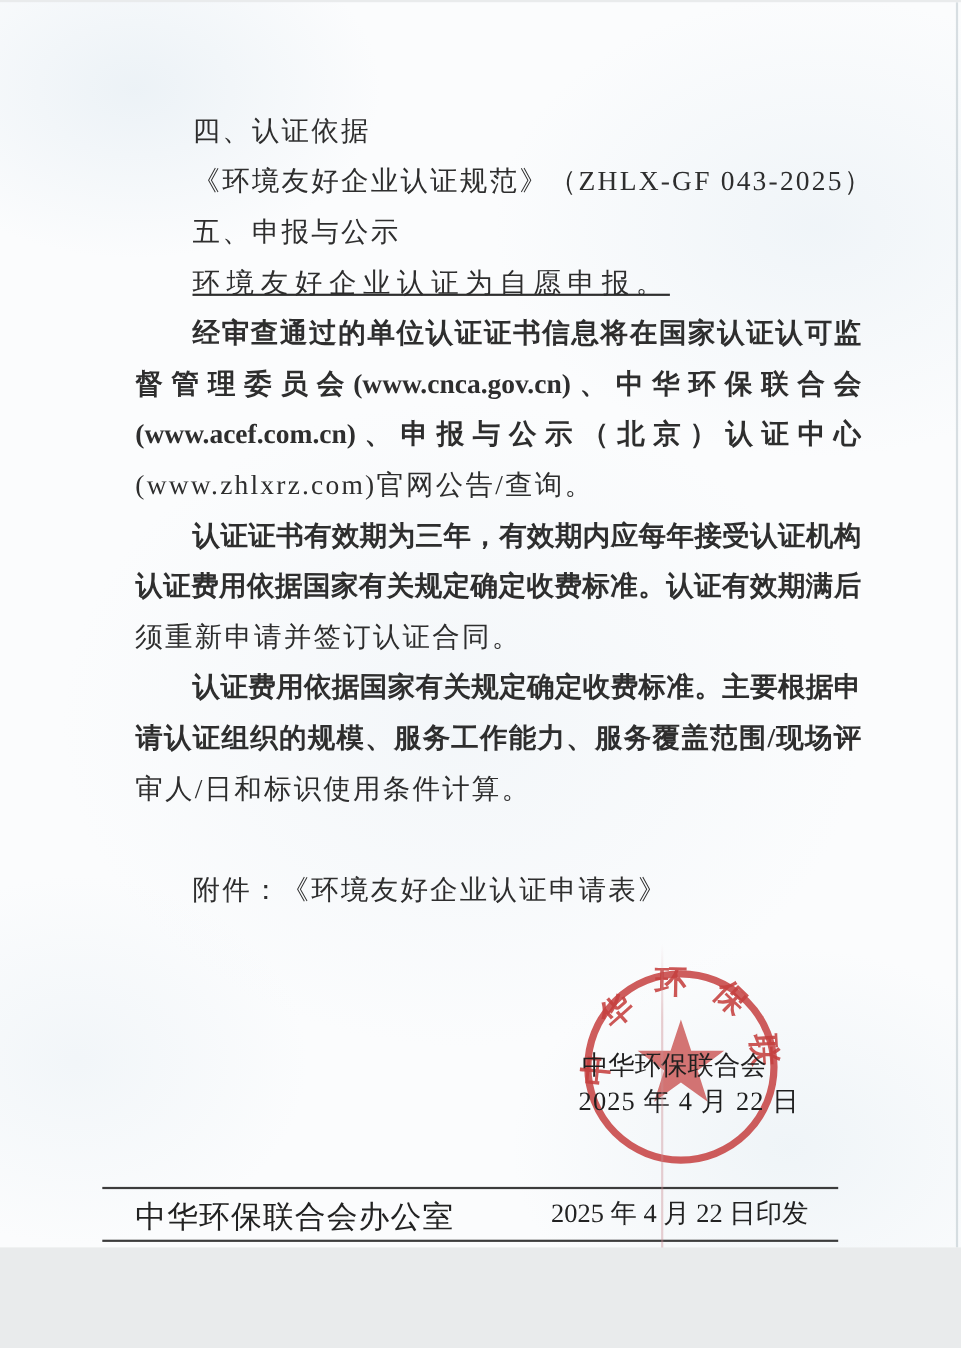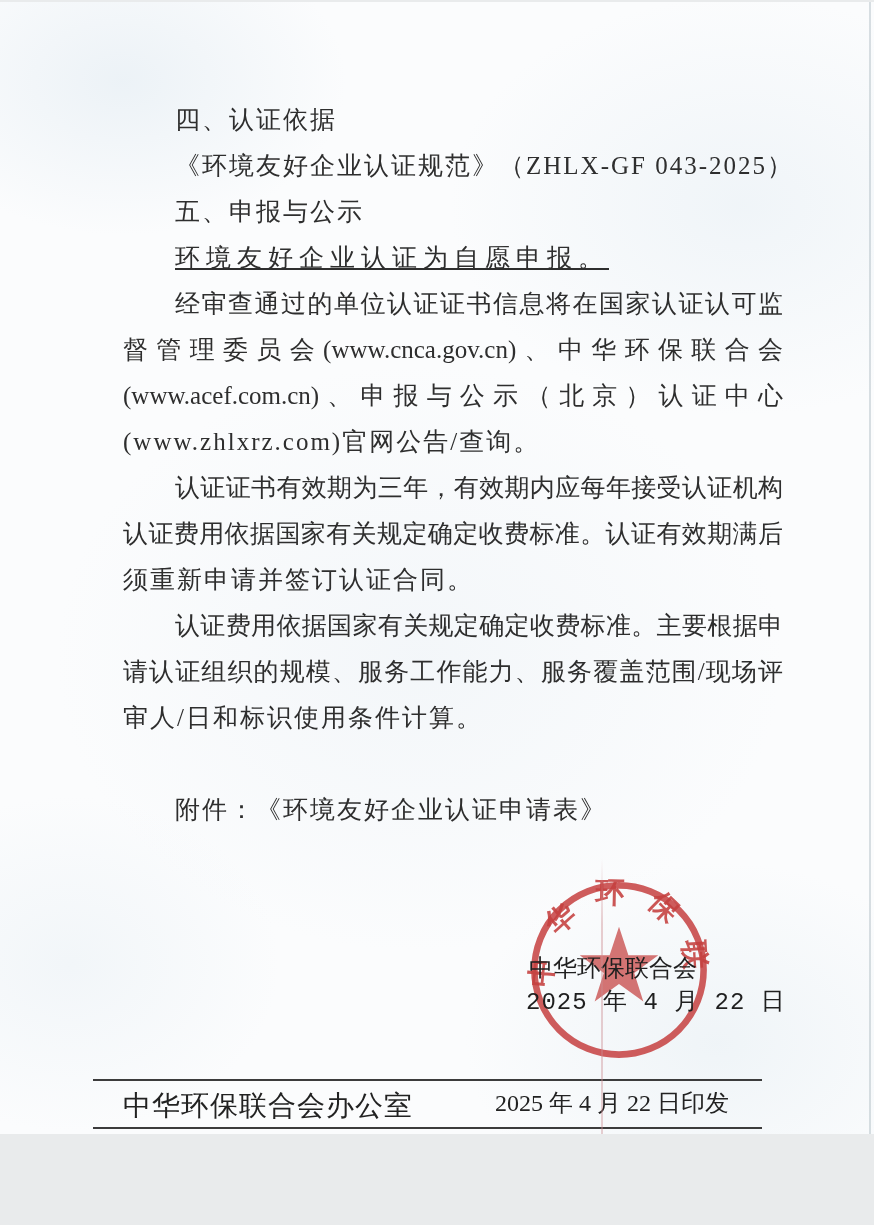--- a/index.html
+++ b/index.html
@@ -15,38 +15,38 @@
       radial-gradient(ellipse 360px 260px at 82% 92%, rgba(214,228,236,.32), transparent 70%),
       radial-gradient(ellipse 300px 240px at 8% 85%,  rgba(218,230,238,.28), transparent 70%);
     overflow:hidden;
     font-family:"Liberation Serif","DejaVu Serif",serif;
     color:#2e2e2e;
   }
   
   .body-lines { position:absolute; left:123px; top:95px; width:660px; font-size:25px; }
   .line { height:46px; line-height:46px; letter-spacing:2px; white-space:nowrap; }
   .line.ind { padding-left:52px; }
-  .line.just { white-space:normal; letter-spacing:0; text-align:justify; text-align-last:justify; overflow:hidden; }
+  .line.just { white-space:normal; letter-spacing:0; text-align:justify; text-align-last:justify; overflow:hidden;font-weight:bold; }
   .line.spread { letter-spacing:6px;text-decoration:underline; }
   .line.blank { visibility:hidden; }
 
   
   .seal { position:absolute; left:525px; top:874px; width:188px; height:188px; z-index:1; }
   .seal svg { width:100%; height:100%; }
 
   
   .sig-org  { position:absolute; left:529px; top:950px; font-size:24px; letter-spacing:0; color:#1f1f1f; z-index:2; }
-  .sig-date { position:absolute; left:526px; top:983px; font-size:24px; letter-spacing:1px; color:#1f1f1f; z-index:2;font-family:Liberation Mono, monospace; }
+  .sig-date { position:absolute; left:526px; top:983px; font-size:24px; letter-spacing:1px; color:#1f1f1f; z-index:2; }
 
   
   .rule { position:absolute; left:93px; width:669px; height:2px; background:#3c3c3c; }
   .rule-top { top:1077px; }
   .rule-bottom { top:1125px; }
   .footer-left  { position:absolute; left:123px; top:1085px; font-size:28px; letter-spacing:1px; color:#222; }
-  .footer-right { position:absolute; left:495px; top:1085px; width:240px; text-align:left; font-size:24px; color:#222; }
+  .footer-right { position:absolute; left:495px; top:1085px; width:240px; text-align:right; font-size:24px; color:#222; }
   .page-num { position:absolute; left:0; top:1142px; width:856px; text-align:center; font-size:22px; letter-spacing:3px; color:#2a2a2a; }
 
   
   .fold-line {
     position:absolute; left:601px; top:856px; width:2px; height:369px; z-index:3;
     background:linear-gradient(to bottom, rgba(205,140,145,0), rgba(205,140,145,.42) 18%, rgba(198,135,142,.38));
   }
   .page-edge { position:absolute; right:3px; top:0; width:2px; height:100%; background:rgba(150,165,175,.35); }
 </style>
 </head>

